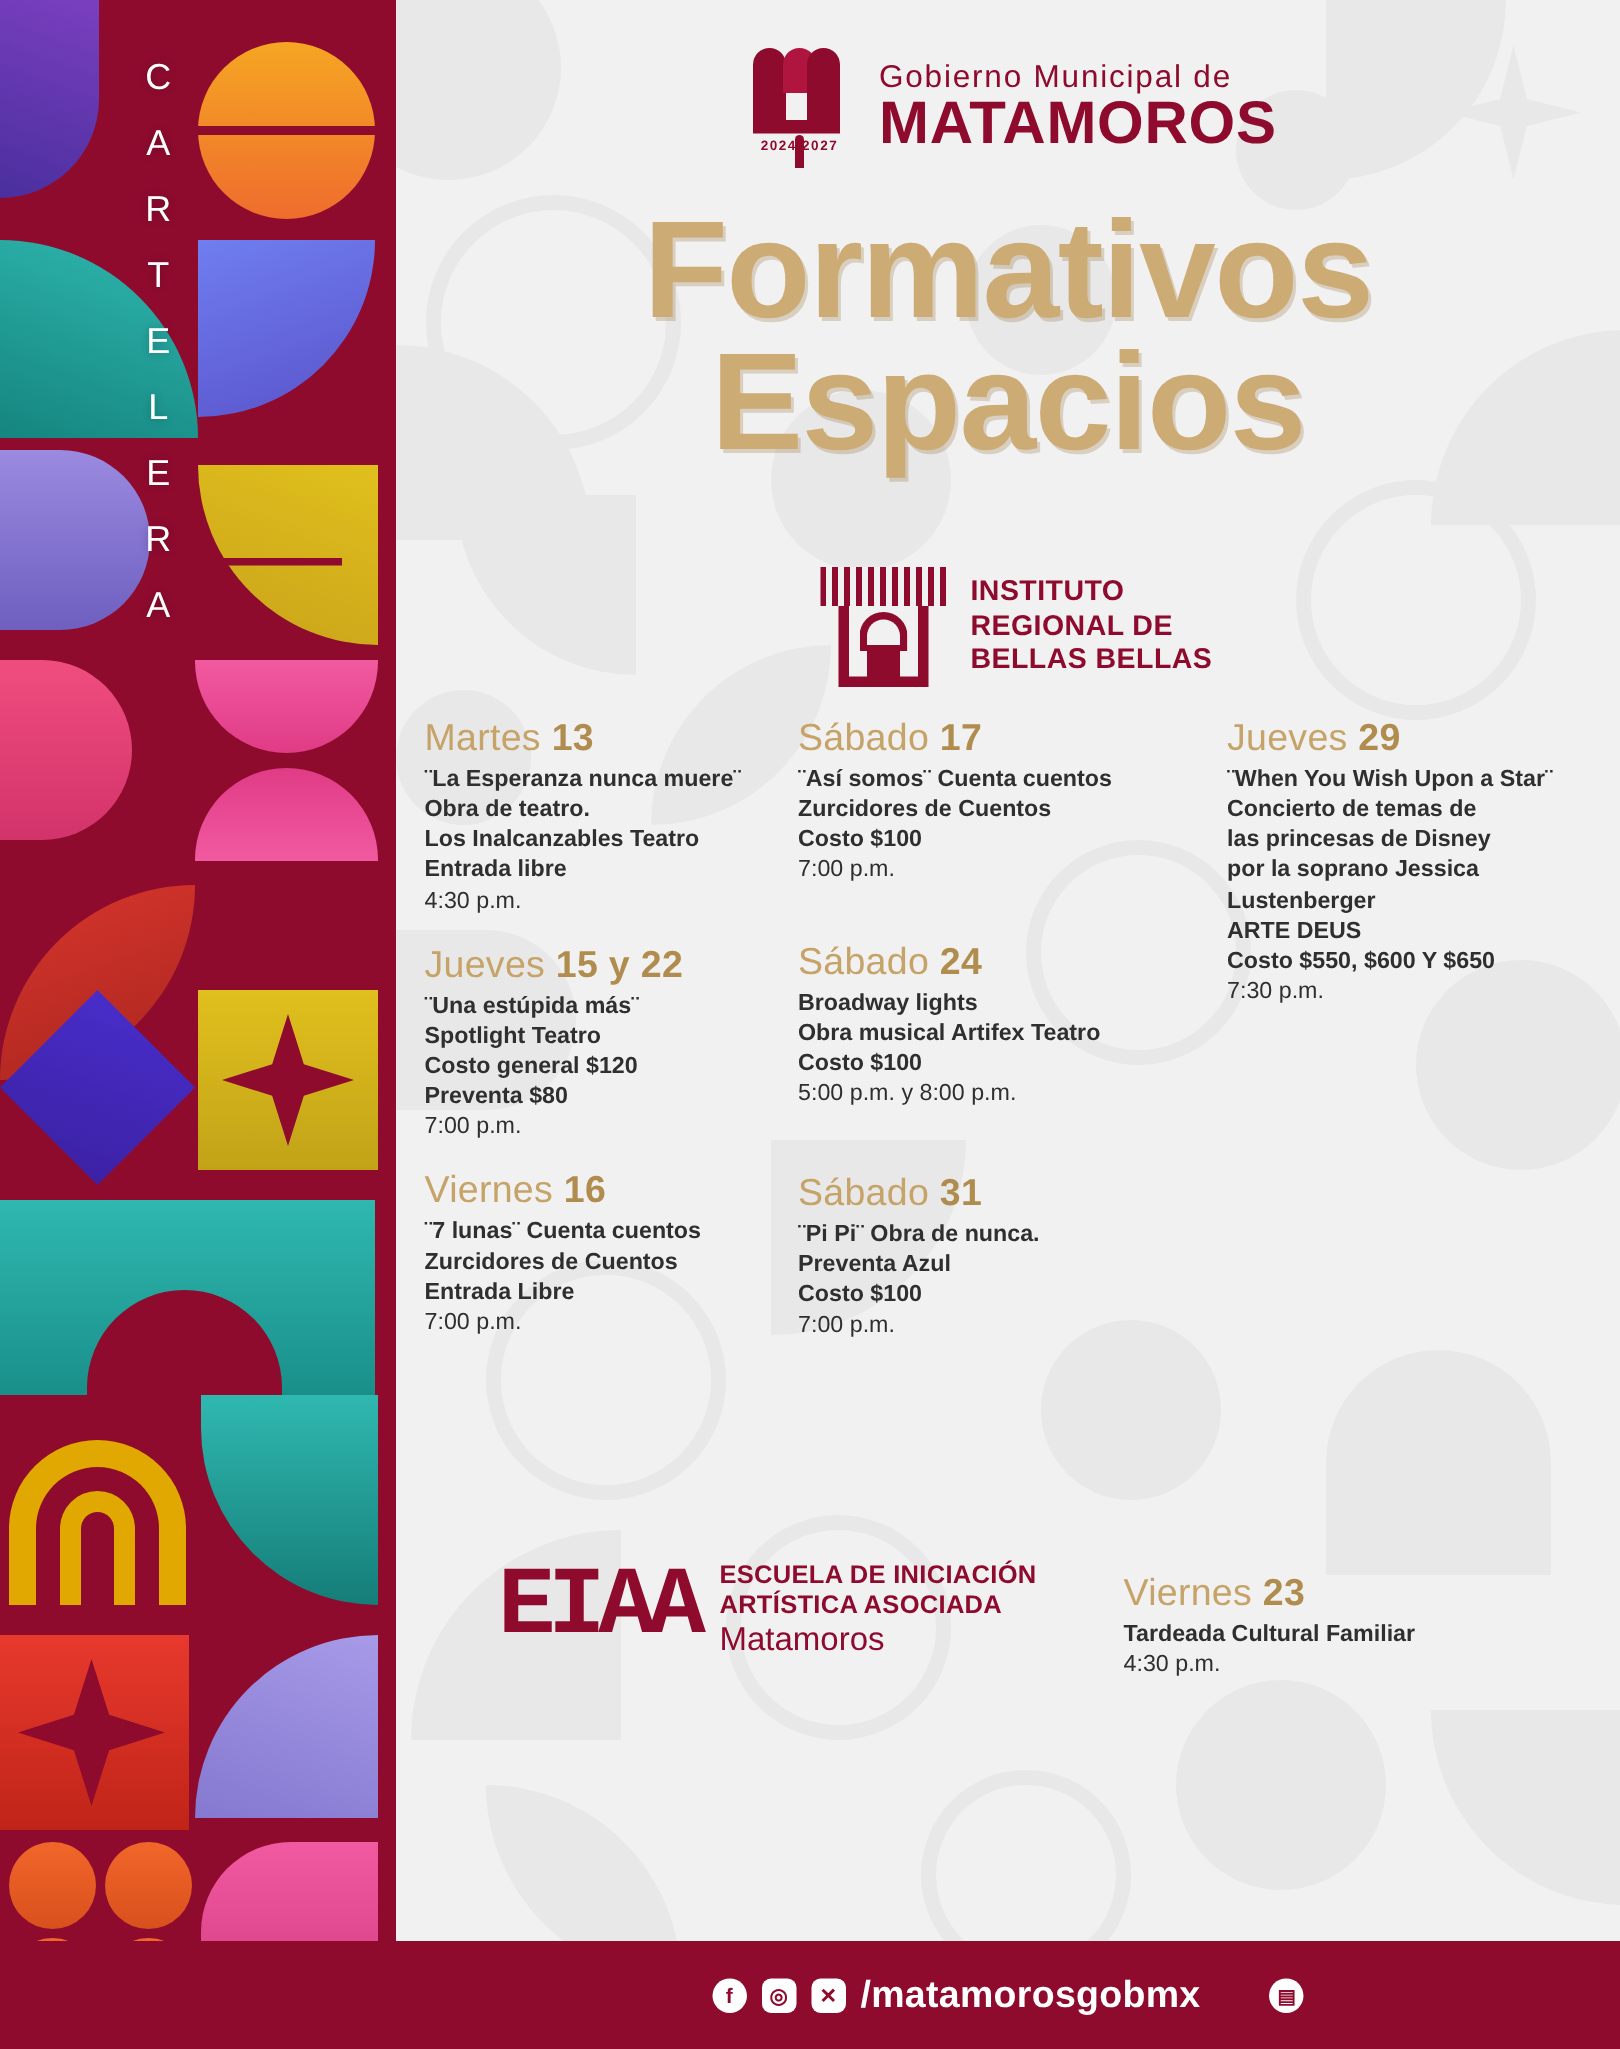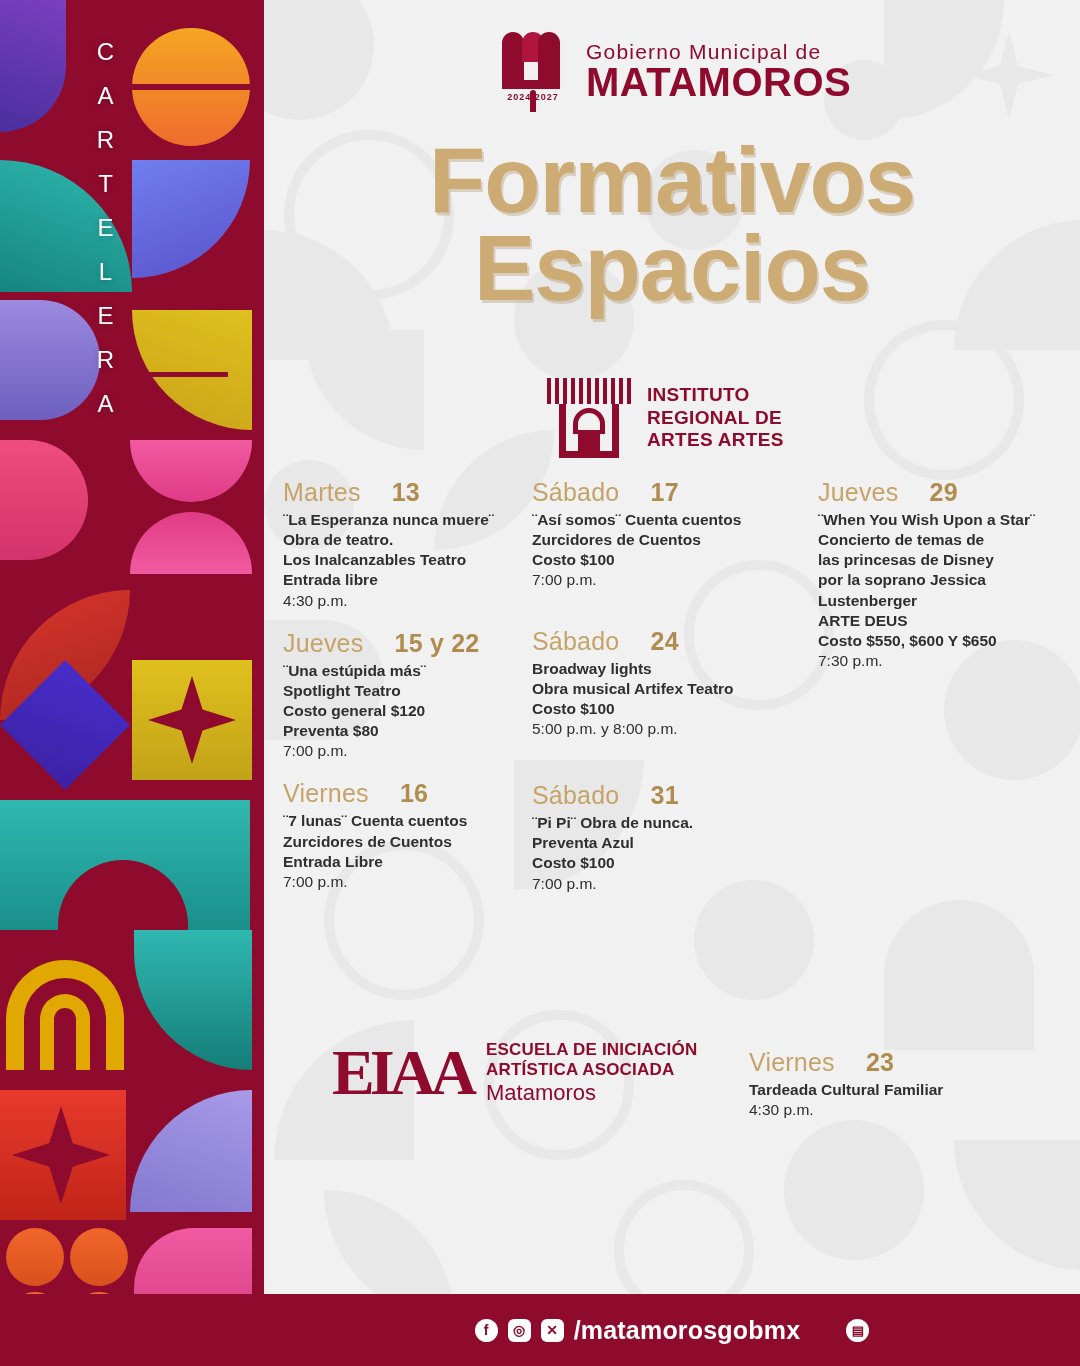--- a/index.html
+++ b/index.html
@@ -158,35 +158,35 @@
     position: absolute; top: 0;
   }
   .col-1 { left: 19px; width: 265px; }
   .col-2 { left: 268px; width: 265px; }
   .col-3 { left: 554px; width: 262px; }
 
   .event { margin-bottom: 18px; }
   .event-date {
     font-size: 25px; color: #c6a368; margin-bottom: 3px; letter-spacing: .2px;
   }
-  .event-date b { color: #b08d4f; font-weight: 700; margin-left: 24px; }
+  .event-date b { color: #b08d4f; font-weight: 700; }
   .event-line {
     font-size: 15.5px; color: #2f2f2f; line-height: 1.3;
   }
   .event-line.bold { font-weight: 700; }
 
   
   .eiaa {
     position: absolute; left: 68px; top: 1040px;
     display: flex; align-items: center; gap: 14px; z-index: 10;
   }
   .eiaa-mark {
     font-size: 64px; font-weight: 700; color: #8e0b2e;
     letter-spacing: -5px; line-height: .9;
-    font-family: Liberation Serif, serif;
+    font-family: Liberation Mono, monospace;
   }
   .eiaa-text .e1 {
     font-size: 17px; font-weight: 700; color: #8e0b2e; line-height: 1.15;
     letter-spacing: .2px;
   }
   .eiaa-text .e2 {
     font-size: 22px; color: #8e0b2e; font-weight: 400; margin-top: 1px;
   }
   .eiaa-event {
     position: absolute; left: 485px; top: 1048px; z-index: 10;
@@ -328,21 +328,21 @@
     <div class="irba">
       <div class="irba-mark">
         <div class="cols"></div>
         <div class="box"></div>
         <div class="arch"></div>
         <div class="door"></div>
       </div>
       <div class="irba-text">
         <div>INSTITUTO</div>
         <div>REGIONAL DE</div>
-        <div>ARTES ARTES</div>
+        <div>BELLAS BELLAS</div>
       </div>
     </div>
 
     <div class="cols">
 
       <div class="col col-1">
         <div class="event">
           <div class="event-date"><span>Martes </span><b>13</b></div>
           <div class="event-line bold">¨La Esperanza nunca muere¨</div>
           <div class="event-line bold">Obra de teatro.</div>

